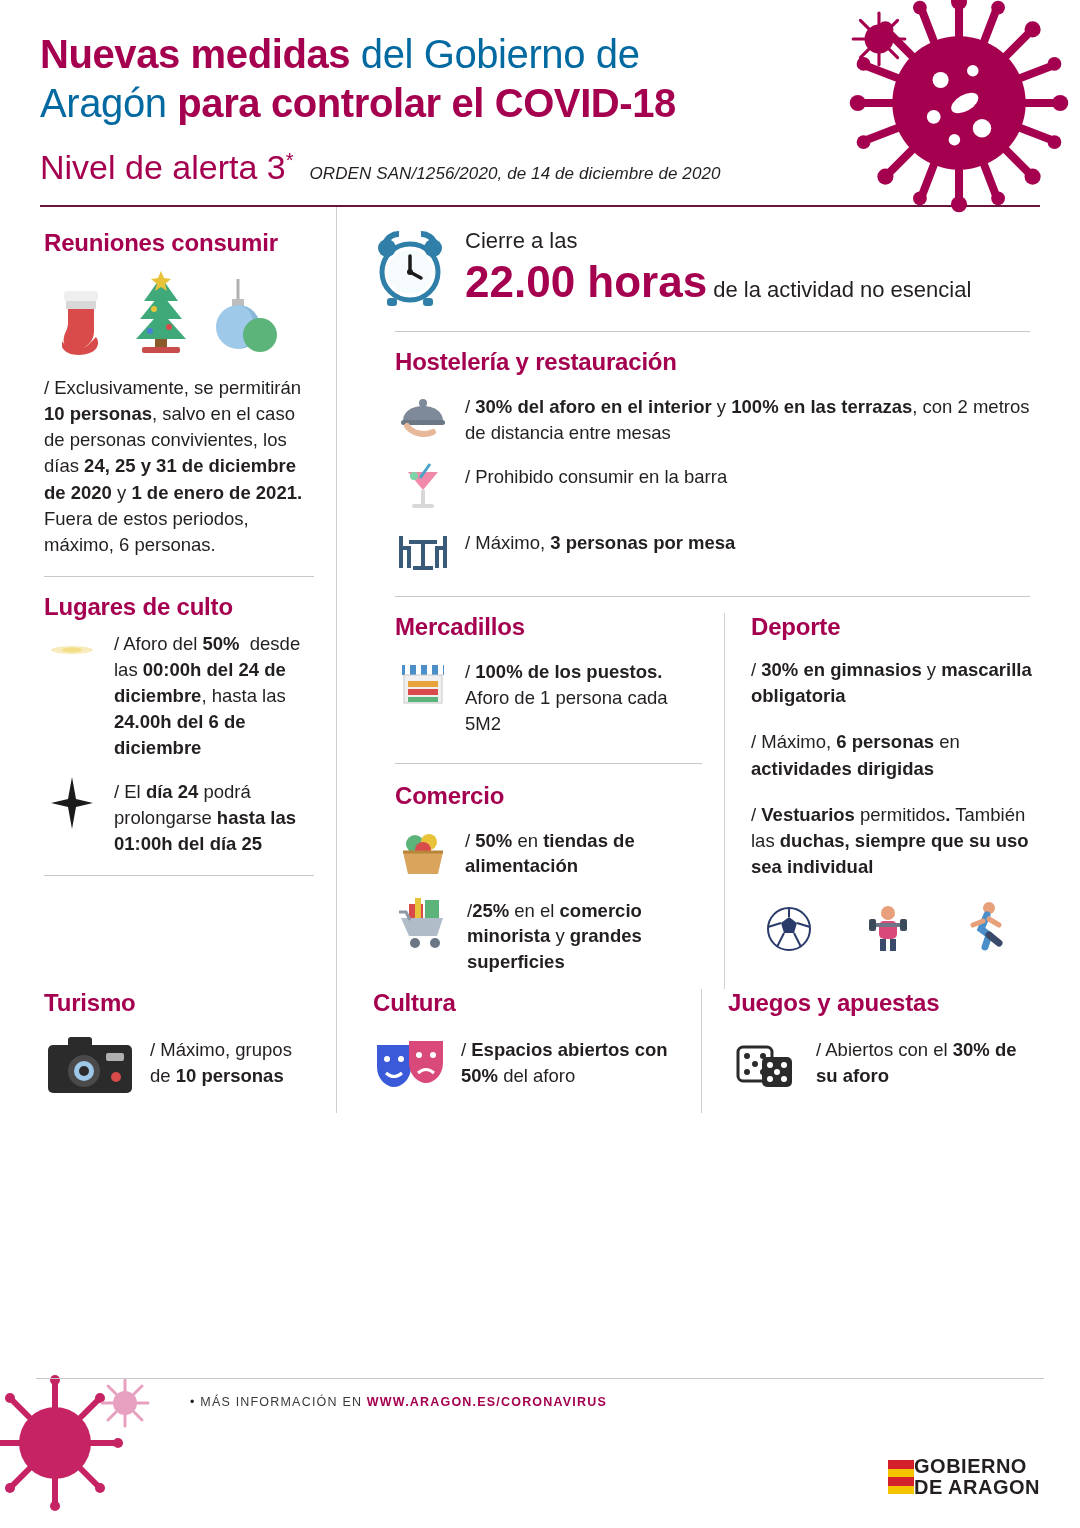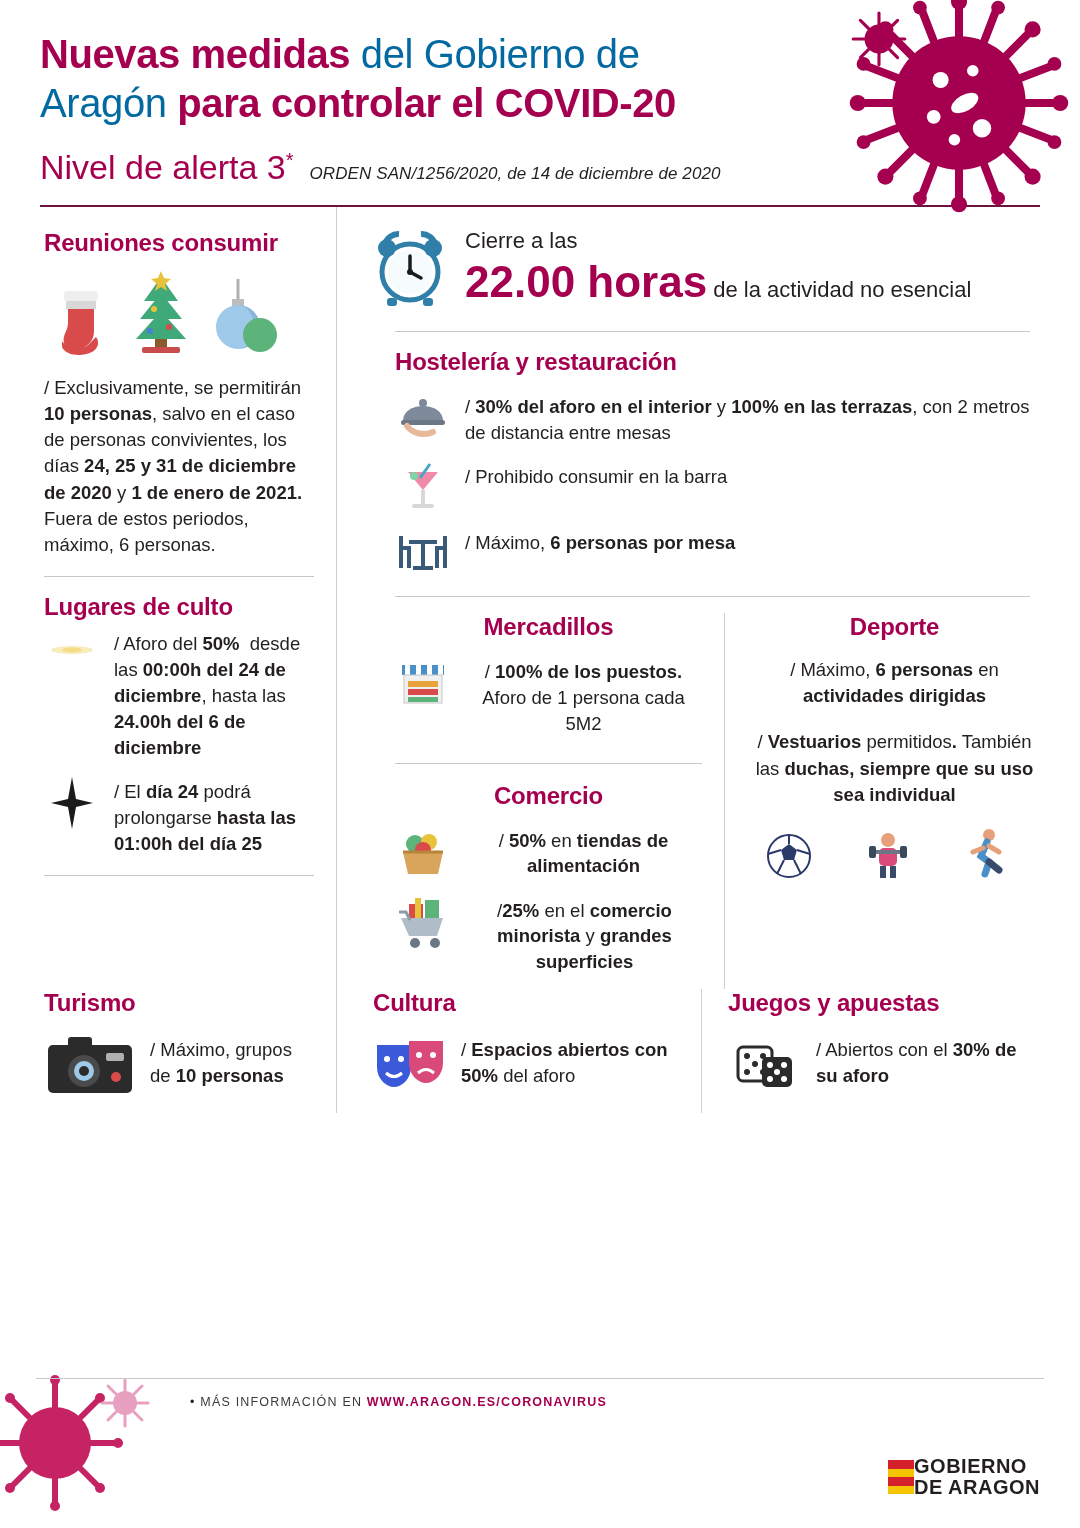--- a/index.html
+++ b/index.html
@@ -57,21 +57,21 @@
   .closing-text .reg { font-size: 22px; color: #231f20; }
 
   .midline { height: 1px; background: #c8c8c8; margin: 16px 14px 16px 36px; }
 
   .host { padding-left: 36px; }
   .row { display: flex; gap: 14px; align-items: flex-start; margin-bottom: 14px; }
   .row .ico { flex: 0 0 56px; display: flex; justify-content: center; }
   .row .txt { font-size: 18.5px; line-height: 1.4; padding-top: 4px; }
   .row .txt b { font-weight: 700; }
 
-  .two-col { display: flex; text-align: center; }
+  .two-col { display: flex; }
   .c-mid { width: 365px; padding: 0 22px 0 36px; }
   .c-right { flex: 1; padding: 0 6px 0 26px; border-left: 1px solid #cfcfcf; }
 
   .bottom-strip { display: flex; padding: 0 36px; position: relative; z-index: 2;}
   .b1 { width: 300px; padding: 0 22px 0 8px; }
   .b2 { width: 365px; padding: 0 22px 0 36px; border-left: 1px solid #cfcfcf; }
   .b3 { flex: 1; padding: 0 6px 0 26px; border-left: 1px solid #cfcfcf; }
 
   .footer { position: absolute; left: 0; right: 0; bottom: 0; height: 150px; }
   .footer-line { height: 1px; background: #c8c8c8; margin: 0 36px; }
@@ -185,21 +185,21 @@
       <line x1="21" y1="21" x2="13" y2="13"></line>
         <line x1="39" y1="21" x2="47" y2="13"></line>
       <line x1="21" y1="39" x2="13" y2="47"></line>
         <line x1="39" y1="39" x2="47" y2="47"></line>
     </g>
   </svg>
 
   <div class="header">
     <div class="title">
       <b class="magenta">Nuevas medidas</b><span class="dark"> del Gobierno de </span><br>
-      <span class="dark">Aragón</span><b class="magenta"> para controlar el COVID-20</b>
+      <span class="dark">Aragón</span><b class="magenta"> para controlar el COVID-18</b>
     </div>
     <div class="subline">
       <div class="alert-level"><span>Nivel de alerta 3</span><sup>*</sup></div>
       <div class="order-ref">ORDEN SAN/1256/2020, de 14 de diciembre de 2020</div>
     </div>
   </div>
   <div class="hrule"></div>
 
   <div class="body">
 
@@ -316,21 +316,21 @@
         <div class="row">
           <div class="ico">
             <svg width="56" height="48" viewBox="0 0 56 48">
               <rect x="14" y="14" width="28" height="4" fill="#3a5a7a"></rect>
               <rect x="26" y="18" width="4" height="24" fill="#3a5a7a"></rect>
               <rect x="18" y="40" width="20" height="4" fill="#3a5a7a"></rect>
               <path d="M6 10 v32 M6 22 h8 v20" stroke="#3a5a7a" stroke-width="4" fill="none"></path>
               <path d="M50 10 v32 M50 22 h-8 v20" stroke="#3a5a7a" stroke-width="4" fill="none"></path>
             </svg>
           </div>
-          <div class="txt">/ Máximo, <b>6 personas por mesa</b></div>
+          <div class="txt">/ Máximo, <b>3 personas por mesa</b></div>
         </div>
       </div>
 
       <div class="midline" style="margin-top:22px;"></div>
 
       <div class="two-col">
 
         <div class="c-mid">
           <h2 class="sec" style="margin-bottom:14px;">Mercadillos</h2>
           <div class="row">
@@ -380,20 +380,21 @@
                 <circle cx="20" cy="49" r="5" fill="#6b7785"></circle>
                 <circle cx="40" cy="49" r="5" fill="#6b7785"></circle>
               </svg>
             </div>
             <div class="txt">/<b>25%</b> en el <b>comercio minorista</b> y <b>grandes superficies</b></div>
           </div>
         </div>
 
         <div class="c-right">
           <h2 class="sec" style="margin-bottom:16px;">Deporte</h2>
+          <p class="item" style="margin-bottom:20px;">/ <b>30% en gimnasios</b> y <b>mascarilla obligatoria</b></p>
           <p class="item" style="margin-bottom:20px;">/ Máximo, <b>6 personas</b> en <b>actividades dirigidas</b></p>
           <p class="item" style="margin-bottom:18px;">/ <b>Vestuarios</b> permitidos<b>.</b> También las <b>duchas, siempre que su uso sea individual</b></p>
 
           <div class="icons-row" style="gap:52px; margin-left:14px;">
             <svg width="48" height="48" viewBox="0 0 48 48">
               <circle cx="24" cy="24" r="21" fill="#ffffff" stroke="#2a3a6a" stroke-width="2"></circle>
               <polygon points="24,12 32,18 29,28 19,28 16,18" fill="#2a3a6a"></polygon>
               <path d="M24 3 v9 M3 22 l13 -4 M45 22 l-13 -4 M12 42 l7 -14 M36 42 l-7 -14" stroke="#2a3a6a" stroke-width="2" fill="none"></path>
             </svg>
             <svg width="46" height="52" viewBox="0 0 46 52">

